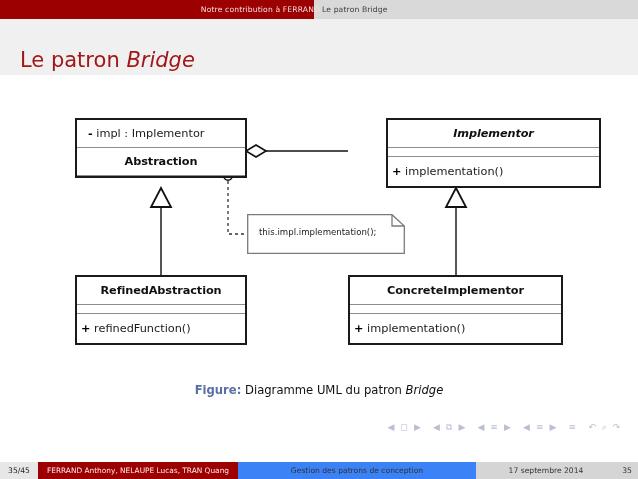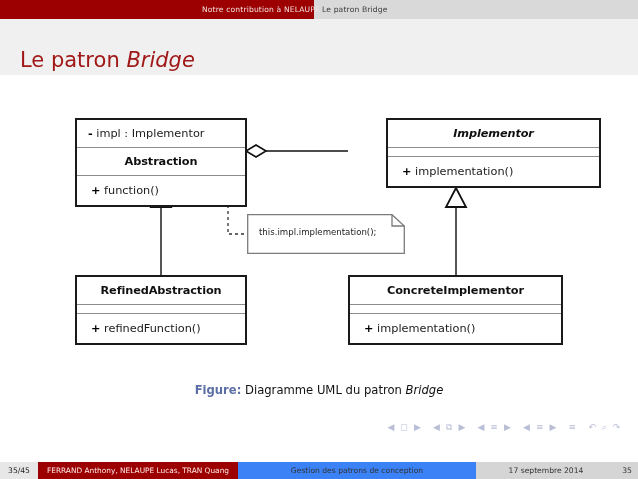--- a/index.html
+++ b/index.html
@@ -101,21 +101,21 @@
     padding-left: 11px;
     border-bottom: 1.6px solid #8c8c8c;
     white-space: nowrap;
   }
   .uml-attrs.empty { height: 9px; }
   .uml-ops {
     font-size: 11.3px;
     color: #1a1a1a;
     height: 29px;
     line-height: 29px;
-    padding-left: 14px;
+    padding-left: 4px;
     white-space: nowrap;
   }
   .sym { font-weight: bold; color: #000; }
 
   
   #box-abstraction   { left: 75px;  top: 43px;  width: 172px; }
   #box-implementor   { left: 348px; top: 43px;  width: 215px; margin-left: 38px; }
   #box-refined       { left: 75px;  top: 200px; width: 172px; }
   #box-concrete      { left: 348px; top: 200px; width: 215px; }
 
@@ -226,21 +226,21 @@
     font-size: 7.6px;
     line-height: 17px;
     text-align: center;
   }
 </style>
 </head>
 <body>
 
 <div class="headbar">
   <div class="headbar-left"></div>
-  <div class="headbar-item hb-prev">Notre contribution à NELAUPE</div>
+  <div class="headbar-item hb-prev">Notre contribution à FERRAND</div>
   <div class="headbar-item hb-cur">Le patron Bridge</div>
 </div>
 
 <div class="titleband">
   <div class="slide-title"><span>Le patron </span><span class="it">Bridge</span></div>
 </div>
 
 <div class="canvas">
 
   <svg class="wires" width="638" height="330" viewBox="0 0 638 330">
@@ -254,21 +254,20 @@
     <line x1="456" y1="200" x2="456" y2="124" stroke="#555" stroke-width="2"></line>
     <polygon points="456,113 446,132 466,132" fill="#ffffff" stroke="#111" stroke-width="1.8"></polygon>
 
     <circle cx="228" cy="101" r="4.2" fill="#ffffff" stroke="#111" stroke-width="1.5"></circle>
     <path d="M228,106 L228,159 L247,159" fill="none" stroke="#333" stroke-width="1.3" stroke-dasharray="3,3"></path>
   </svg>
 
   <div class="uml-box" id="box-abstraction">
     <div class="uml-row uml-attrs"><span class="sym">-</span>&nbsp;<span>impl : Implementor</span></div>
     <div class="uml-row uml-head">Abstraction</div>
-    <div class="uml-row uml-ops"><span class="sym">+</span>&nbsp;<span>function()</span></div>
   </div>
 
   <div class="uml-box" id="box-implementor">
     <div class="uml-row uml-head abstract">Implementor</div>
     <div class="uml-row uml-attrs empty"></div>
     <div class="uml-row uml-ops"><span class="sym">+</span>&nbsp;<span>implementation()</span></div>
   </div>
 
   <div class="uml-box" id="box-refined">
     <div class="uml-row uml-head">RefinedAbstraction</div>

